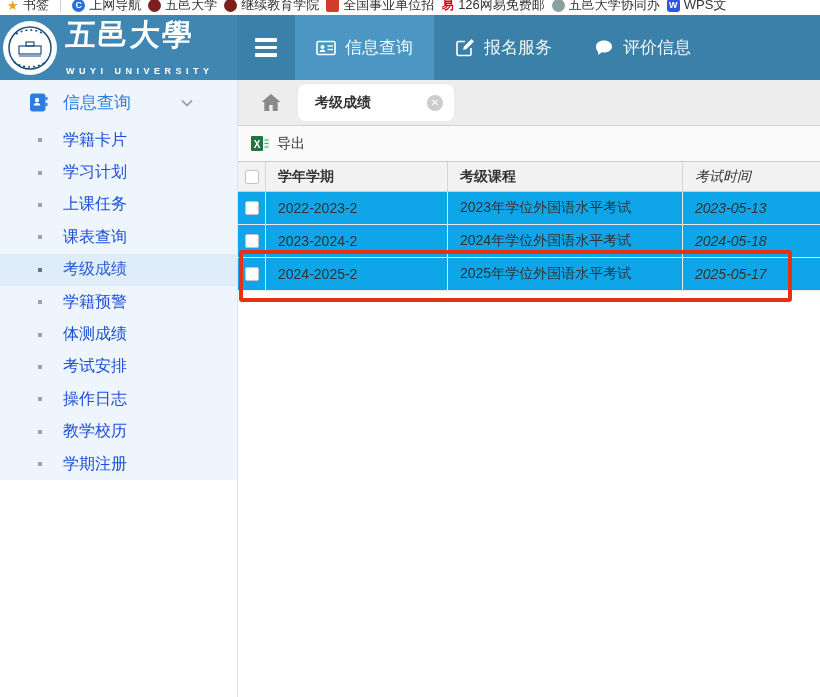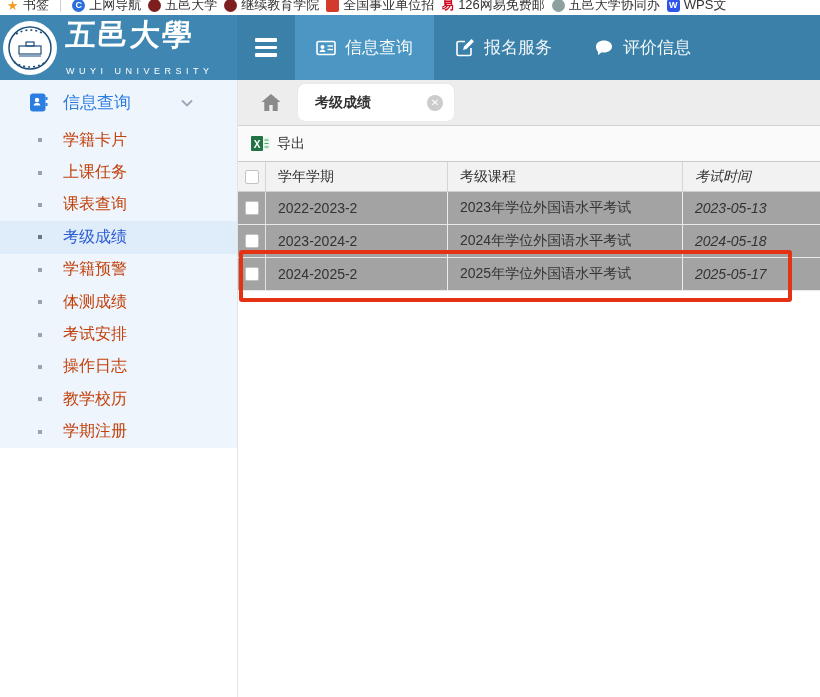--- a/index.html
+++ b/index.html
@@ -23,21 +23,21 @@
   .ic-wps { background:#2f54eb; border-radius:3px; color:#fff; font-size:9px; font-weight:bold; }
 
   
   .header { height:65px; display:flex; background:#3a80a9; color:#fff; }
   .logo-section { width:237px; background:#3f87b2; display:flex; align-items:center;
     padding-left:2px; flex:0 0 auto; }
   .logo-circle { width:56px; height:56px; flex:0 0 auto; }
   .logo-text { margin-left:8px; }
   .logo-zh { font-family:"DejaVu Serif","Liberation Serif",serif; font-size:30px;
     font-weight:bold; letter-spacing:2px; line-height:30px; transform:skewX(-4deg); }
-  .logo-en { font-size:9px; font-weight:normal; letter-spacing:4.5px; margin-top:16px; }
+  .logo-en { font-size:9px; font-weight:bold; letter-spacing:4.5px; margin-top:16px; }
   .hamburger { width:58px; display:flex; align-items:center; justify-content:center;
     cursor:pointer; flex:0 0 auto; }
   .hamburger .bars { display:flex; flex-direction:column; gap:4px; }
   .hamburger .bars i { display:block; width:22px; height:3.5px; background:#fff; border-radius:1px; }
   .nav-tabs { display:flex; flex:1; }
   .nav-tab { display:flex; align-items:center; gap:9px; padding:0 21px; font-size:17px;
     color:rgba(255,255,255,0.93); cursor:pointer; }
   .nav-tab.active { background:#4b96c2; }
   .nav-ic { width:20px; height:20px; display:inline-flex; }
   .nav-ic svg { width:20px; height:20px; }
@@ -47,21 +47,21 @@
 
   
   .sidebar { width:237px; flex:0 0 auto; background:#fff; }
   .sidebar-menu { background:#eef5fc; }
   .side-group { height:44px; display:flex; align-items:center; padding-left:29px;
     cursor:pointer; position:relative; }
   .side-group-icon { width:19px; height:19px; margin-right:15px; }
   .side-group-label { color:#2e7ee2; font-size:17px; }
   .side-chevron { position:absolute; right:44px; color:#9aa7b5; }
   .side-item { height:32.4px; display:flex; align-items:center; padding-left:38px;
-    font-size:16px; color:#c2410c; cursor:pointer; }
+    font-size:16px; color:#1d4ed8; cursor:pointer; }
   .side-item .bullet { width:4px; height:4px; background:#9aa4ad; margin-right:21px; flex:0 0 auto; }
   .side-item.active { background:#dfecfa; color:#2c5dd3; }
   .side-item.active .bullet { background:#6c7680; }
 
   
   .content { flex:1; position:relative; border-left:1px solid #e3e3e3; background:#fff; }
   .tab-strip { height:46px; background:#ededed; border-bottom:1px solid #d2d2d2;
     display:flex; align-items:center; }
   .home-btn { margin-left:21px; width:24px; height:24px; cursor:pointer; display:flex; }
   .page-tab { margin-left:15px; background:#fff; border-radius:7px; height:37px; width:156px;
@@ -75,30 +75,30 @@
   .toolbar { height:36px; background:#fafafa; border-bottom:1px solid #c9c9c9;
     display:flex; align-items:center; padding-left:13px; }
   .export-btn { display:flex; align-items:center; gap:7px; font-size:14px; color:#333; cursor:pointer; }
   .excel-ic { display:flex; width:19px; height:17px; }
 
   
   .grid { width:100%; }
   .grid-head { display:flex; height:30px; background:#f2f2f2; border-bottom:1px solid #cfcfcf;
     align-items:center; font-size:14px; color:#333; }
   .grid-row { display:flex; height:33px; align-items:flex-start; font-size:14px; color:#333;
-    border-bottom:1px solid #e9e9e9; background:#a3a3a3; }
+    border-bottom:1px solid #e9e9e9; background:#0ea5e9; }
   .c-check { width:28px; display:flex; align-items:center; justify-content:center;
     align-self:stretch; border-right:1px solid #e2e2e2; }
   .grid-head .c-check { border-right:1px solid #d5d5d5; }
   .c1 { width:182px; padding-left:12px; align-self:stretch; display:flex; align-items:center;
     border-right:1px solid #ececec; }
   .c2 { width:235px; padding-left:12px; align-self:stretch; display:flex; align-items:center;
     border-right:1px solid #ececec; }
   .c3 { flex:1; padding-left:12px; align-self:stretch; display:flex; align-items:center;font-style:italic; }
-  .grid-head .c1, .grid-head .c2 { border-right:1px solid #d5d5d5; }
+  .grid-head .c1, .grid-head .c2 { border-right:1px solid #d5d5d5;font-weight:bold; }
   .cb { width:14px; height:14px; border:1px solid #c3c3c3; border-radius:2px; background:#fff;
     appearance:none; -webkit-appearance:none; cursor:pointer; }
 
   
   .red-box { position:absolute; left:1px; top:170px; width:553px; height:52px;
     border:4px solid #e53212; border-radius:3px; pointer-events:none; z-index:5; }
 </style>
 </head>
 <body>
 
@@ -218,20 +218,24 @@
               <polyline points="1,1.5 6,6.5 11,1.5" fill="none" stroke="#9aa7b5" stroke-width="1.8"></polyline>
             </svg>
         </span>
       </div>
       <div class="side-item">
           <span class="bullet"></span>
           <span>学籍卡片</span>
         </div>
       <div class="side-item">
           <span class="bullet"></span>
+          <span>学习计划</span>
+        </div>
+      <div class="side-item">
+          <span class="bullet"></span>
           <span>上课任务</span>
         </div>
       <div class="side-item">
           <span class="bullet"></span>
           <span>课表查询</span>
         </div>
       <div class="side-item active">
           <span class="bullet"></span>
           <span>考级成绩</span>
         </div>

